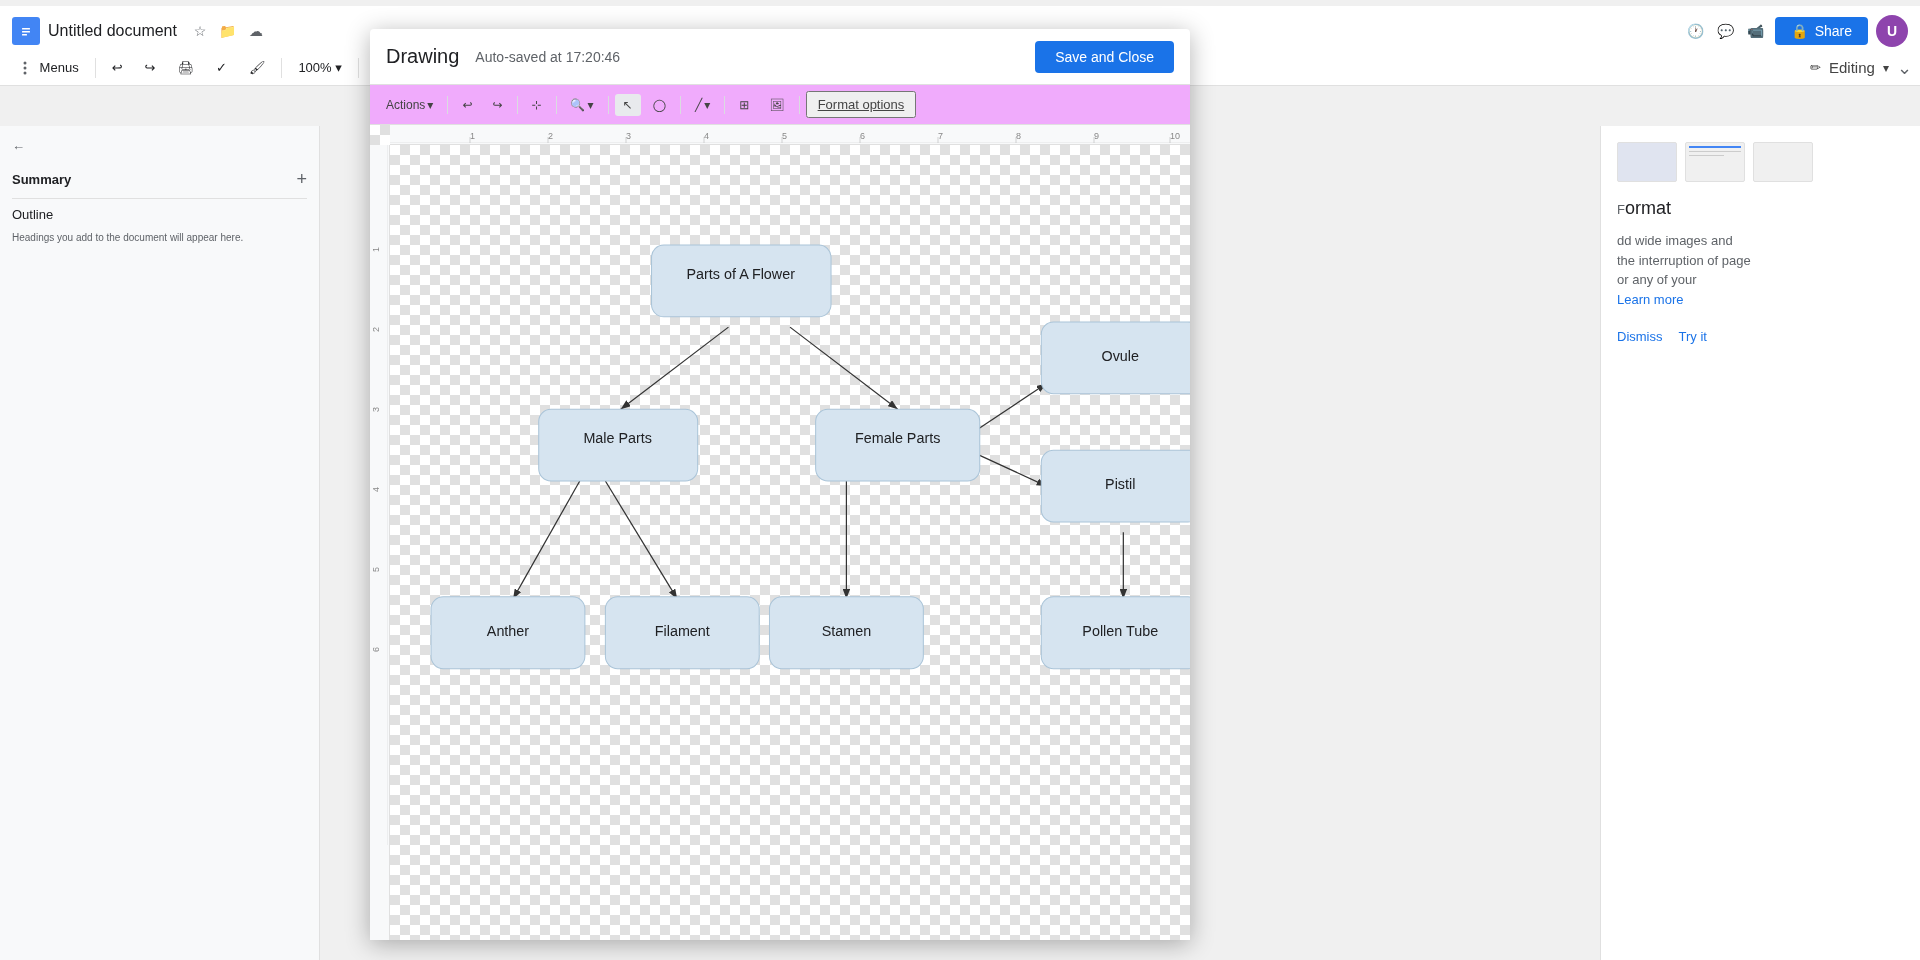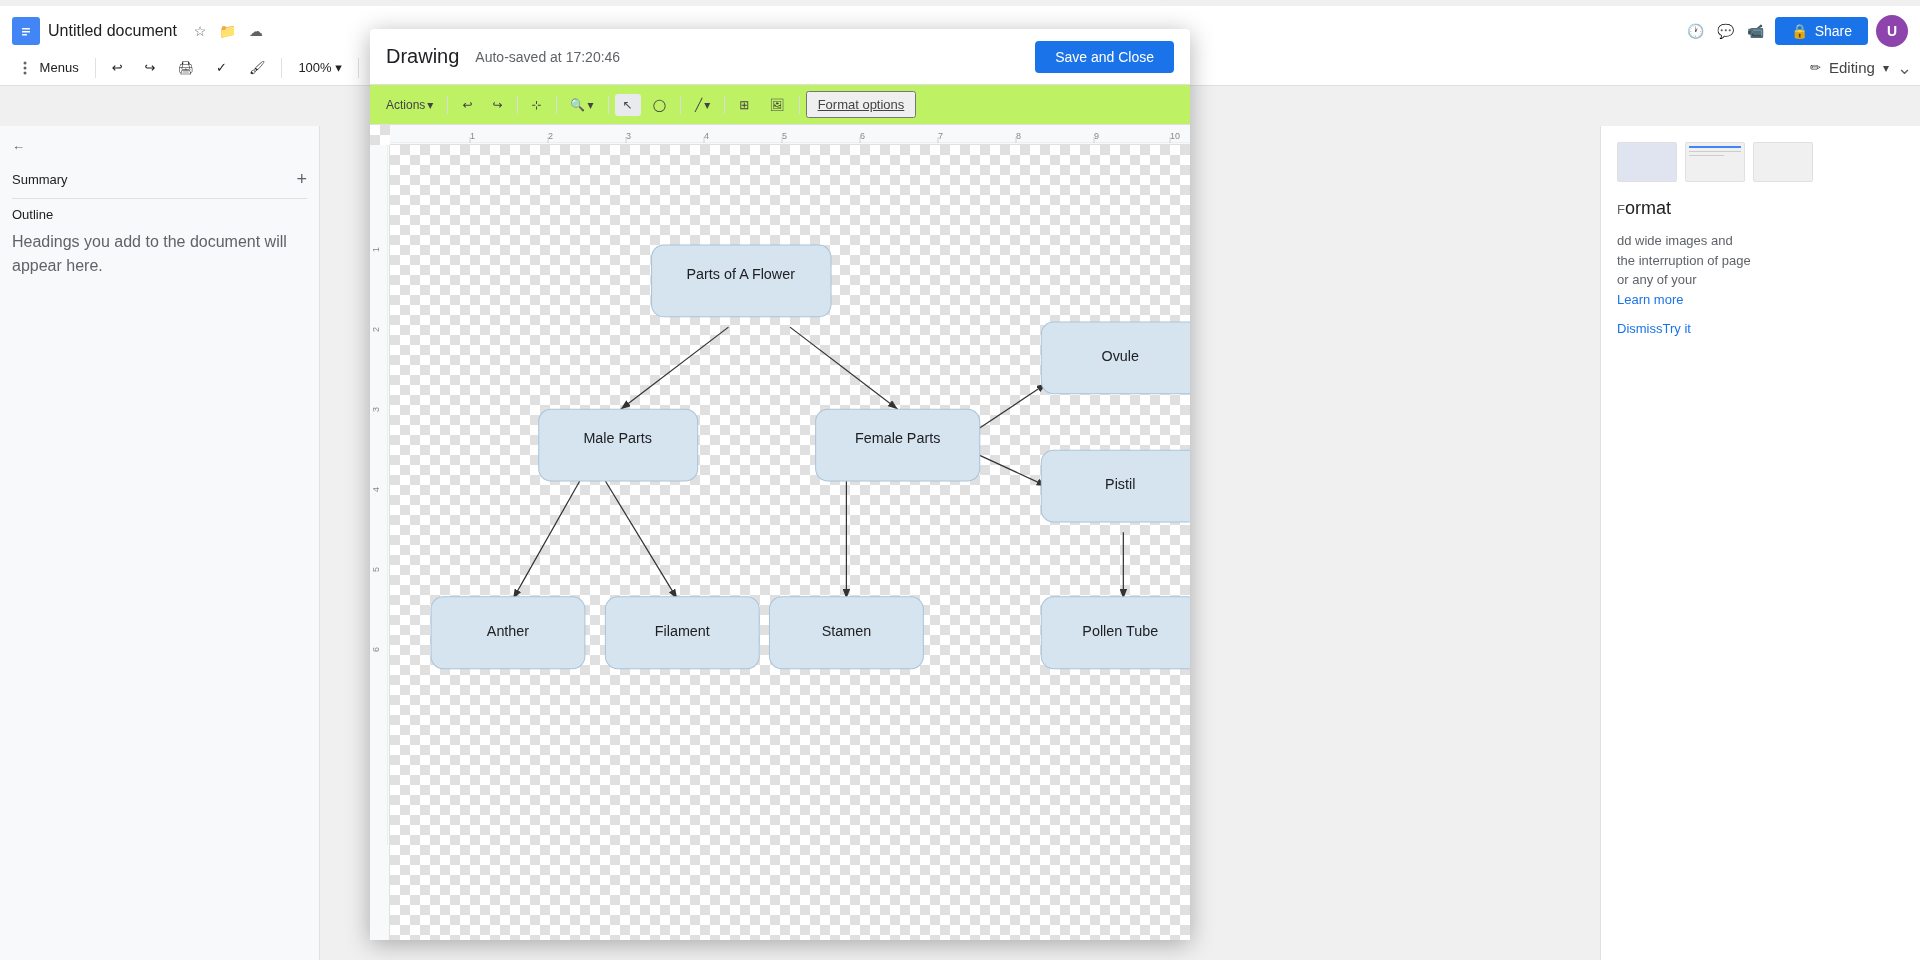--- a/index.html
+++ b/index.html
@@ -123,35 +123,35 @@
       cursor: pointer;
       margin-bottom: 16px;
     }
     .sidebar-section {
       display: flex; align-items: center; justify-content: space-between;
       margin-bottom: 8px;
     }
     .sidebar-section-title {
       font-size: 13px;
       color: #202124;
-      font-weight: 400;
+      font-weight: 700;
     }
     .sidebar-add {
       color: #5f6368;
       cursor: pointer;
       font-size: 18px;
     }
     .sidebar-outline-title {
       font-size: 13px;
       font-weight: 500;
       color: #202124;
       margin-bottom: 8px;
     }
     .sidebar-outline-text {
-      font-size: 16px;
+      font-size: 10px;
       color: #5f6368;
       line-height: 1.5;
     }
 
     
     .drawing-modal {
       position: absolute;
       top: 29px; left: 370px;
       width: 820px;
       bottom: 20px;
@@ -191,21 +191,21 @@
       font-size: 14px;
       cursor: pointer;
       font-weight: 500;
     }
 
     
     .drawing-toolbar {
       display: flex;
       align-items: center;
       padding: 4px 8px;
-      background: #bef264;
+      background: #f0abfc;
       border-bottom: 1px solid #e0e0e0;
       gap: 4px;
       flex-shrink: 0;
       height: 40px;
     }
     .dt-btn {
       padding: 4px 8px;
       font-size: 12px;
       color: #444;
       cursor: pointer;
@@ -285,22 +285,22 @@
       line-height: 1.5;
       margin-bottom: 12px;
     }
     .right-panel-link {
       color: #1a73e8;
       font-size: 13px;
       cursor: pointer;
     }
     .right-panel-actions {
       display: flex;
-      gap: 0;
-      margin-top: 12px;
+      gap: 16px;
+      margin-top: 20px;
     }
     .rp-action-btn {
       color: #1a73e8;
       font-size: 13px;
       cursor: pointer;
       background: none;
       border: none;
     }
     .right-panel-thumbnails {
       display: flex;

